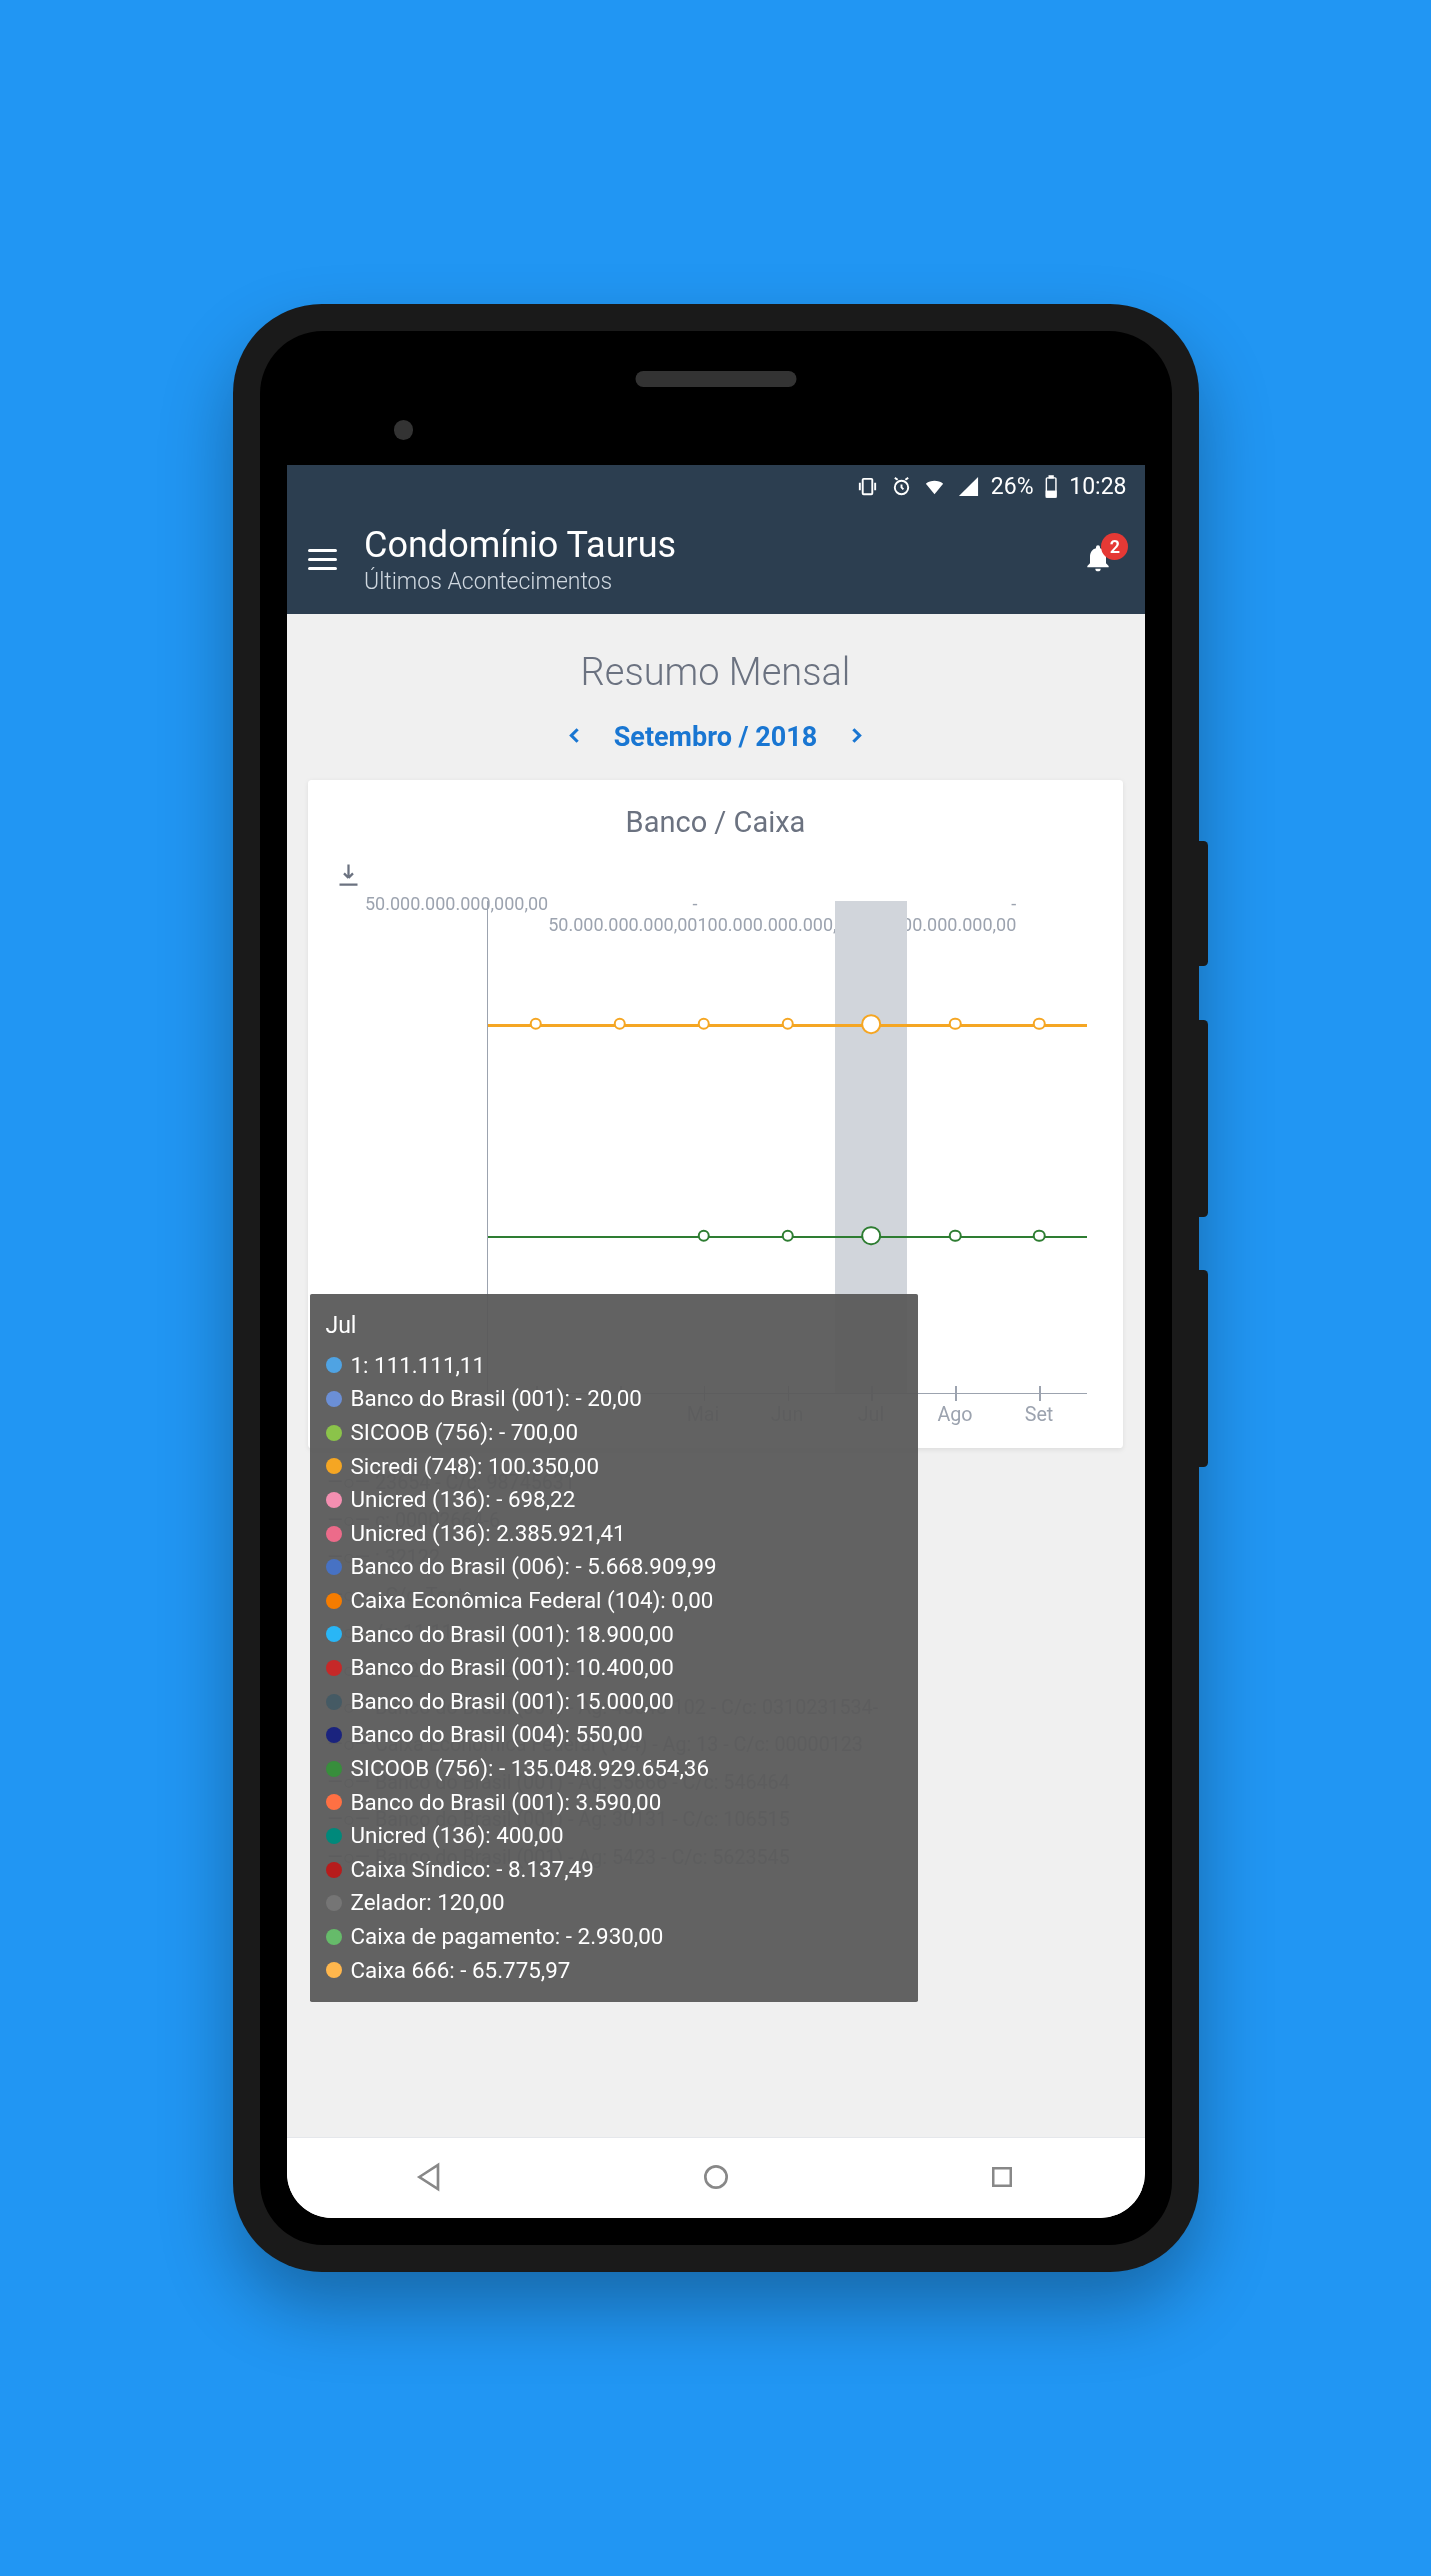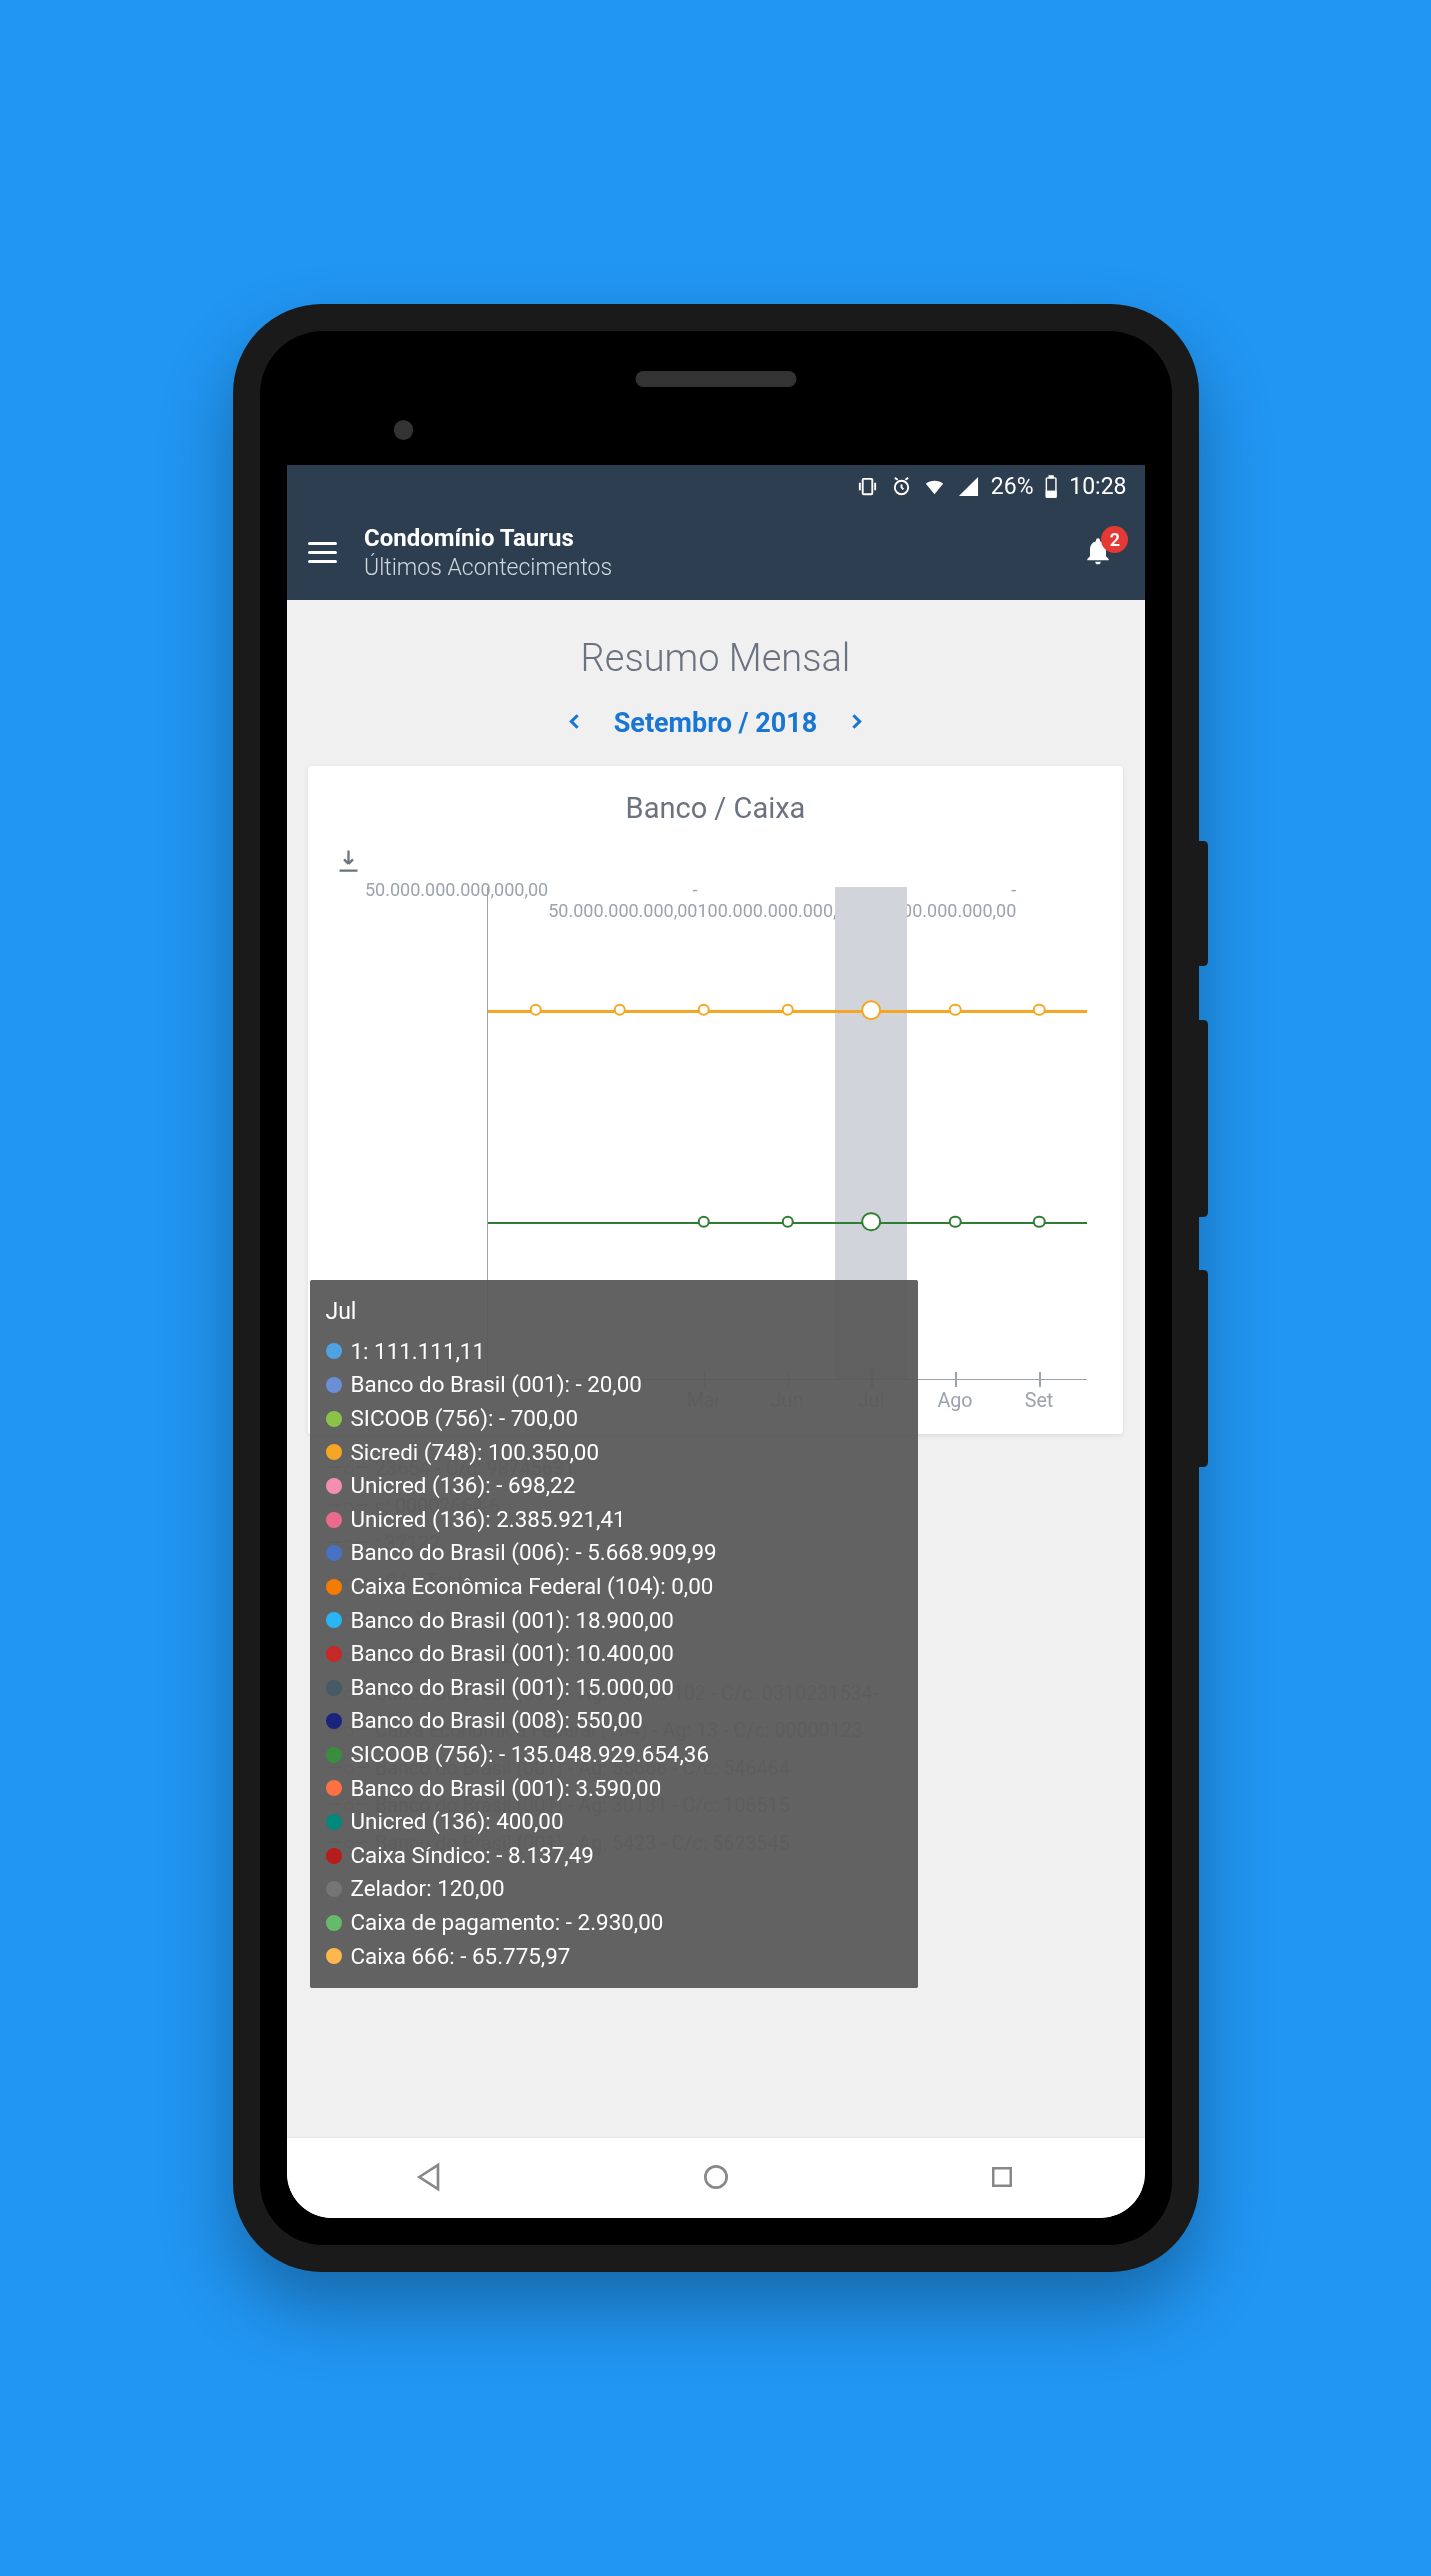--- a/index.html
+++ b/index.html
@@ -98,21 +98,21 @@
     gap: 5.4px;
     cursor: pointer;
   }
   .hamburger span {
     width: 29px;
     height: 3.6px;
     background: #fff;
     border-radius: 1.8px;
   }
   .app-title-block { flex: 1; }
-  .app-title { font-size: 24px; font-weight: 700; }
+  .app-title { font-size: 36px; font-weight: 400; }
   .app-subtitle { font-size: 23px; font-weight: 300; color: #d0d8e0; margin-top: 1.8px; }
   .bell-wrap { position: relative; padding-right: 9px; }
   .bell { color: #fff; }
   .badge {
     position: absolute;
     top: -9px;
     right: -5.4px;
     background: #e53935;
     color: #fff;
     width: 27px;
@@ -485,21 +485,21 @@
               <div class="tooltip-row">
                 <span class="dot" style="background: rgb(198, 40, 40);"></span>
                 <span>Banco do Brasil (001): 10.400,00</span>
               </div>
               <div class="tooltip-row">
                 <span class="dot" style="background: rgb(69, 90, 100);"></span>
                 <span>Banco do Brasil (001): 15.000,00</span>
               </div>
               <div class="tooltip-row">
                 <span class="dot" style="background: rgb(26, 35, 126);"></span>
-                <span>Banco do Brasil (008): 550,00</span>
+                <span>Banco do Brasil (004): 550,00</span>
               </div>
               <div class="tooltip-row">
                 <span class="dot" style="background: rgb(56, 142, 60);"></span>
                 <span>SICOOB (756): - 135.048.929.654,36</span>
               </div>
               <div class="tooltip-row">
                 <span class="dot" style="background: rgb(255, 112, 67);"></span>
                 <span>Banco do Brasil (001): 3.590,00</span>
               </div>
               <div class="tooltip-row">

